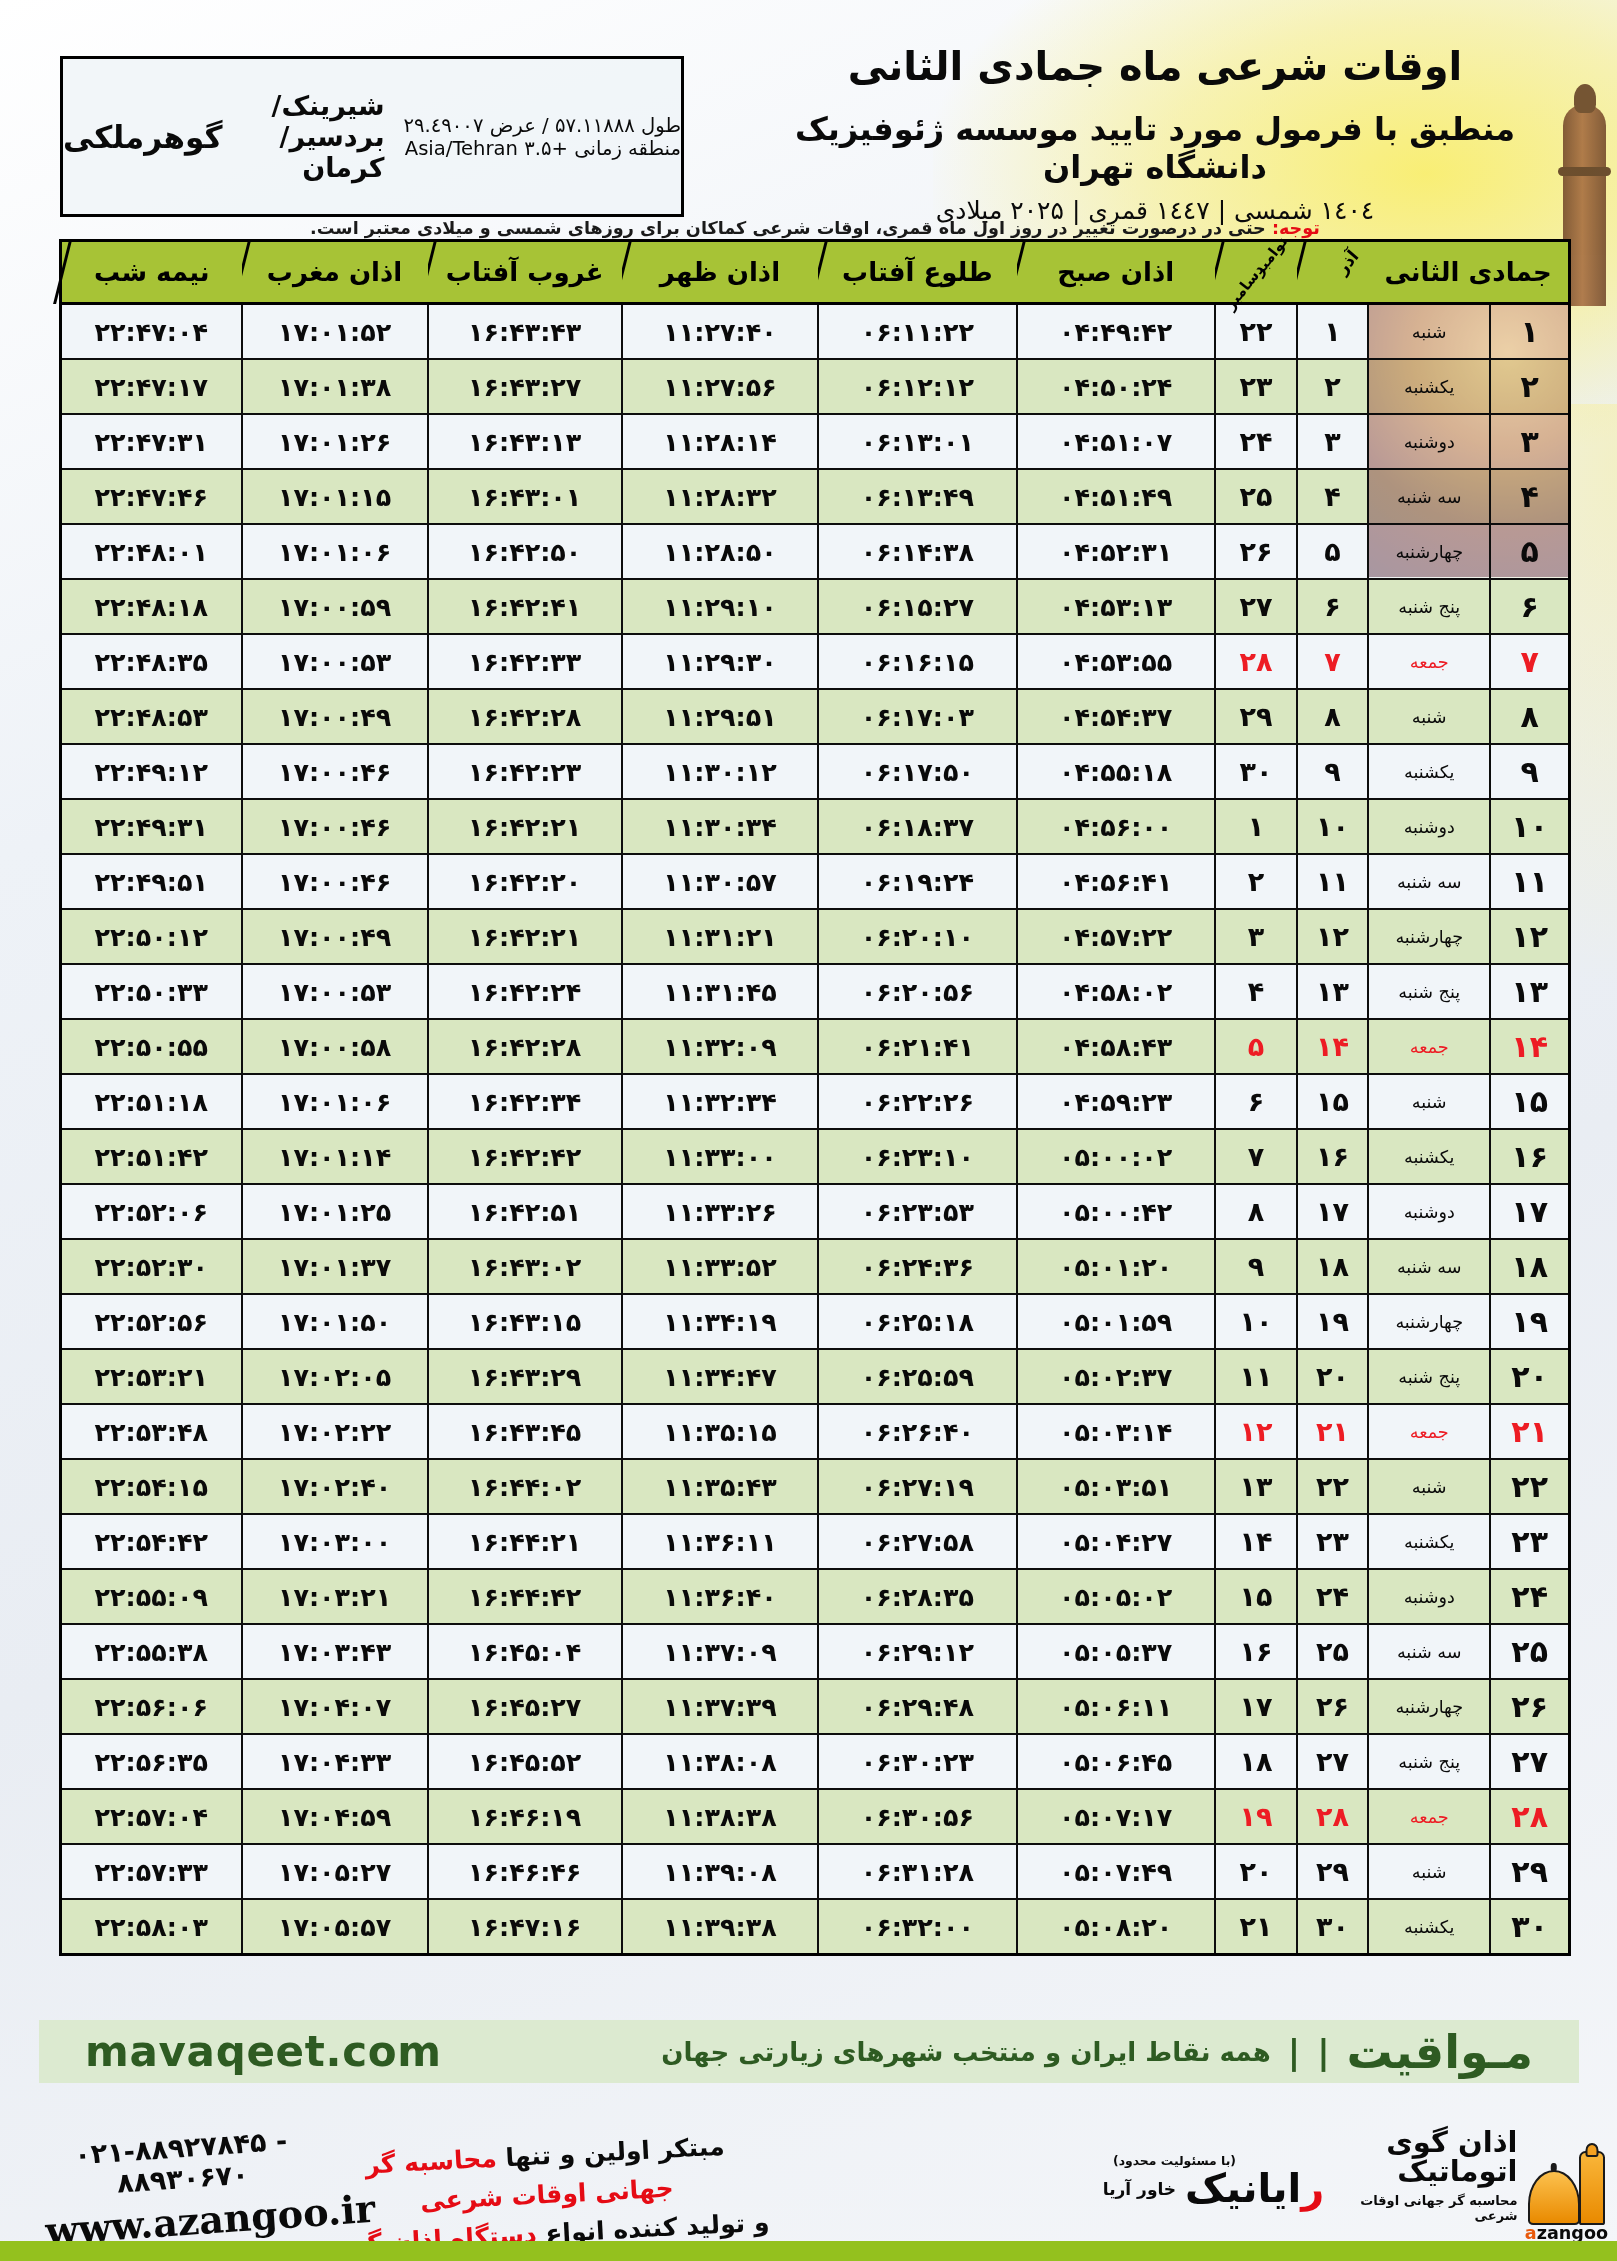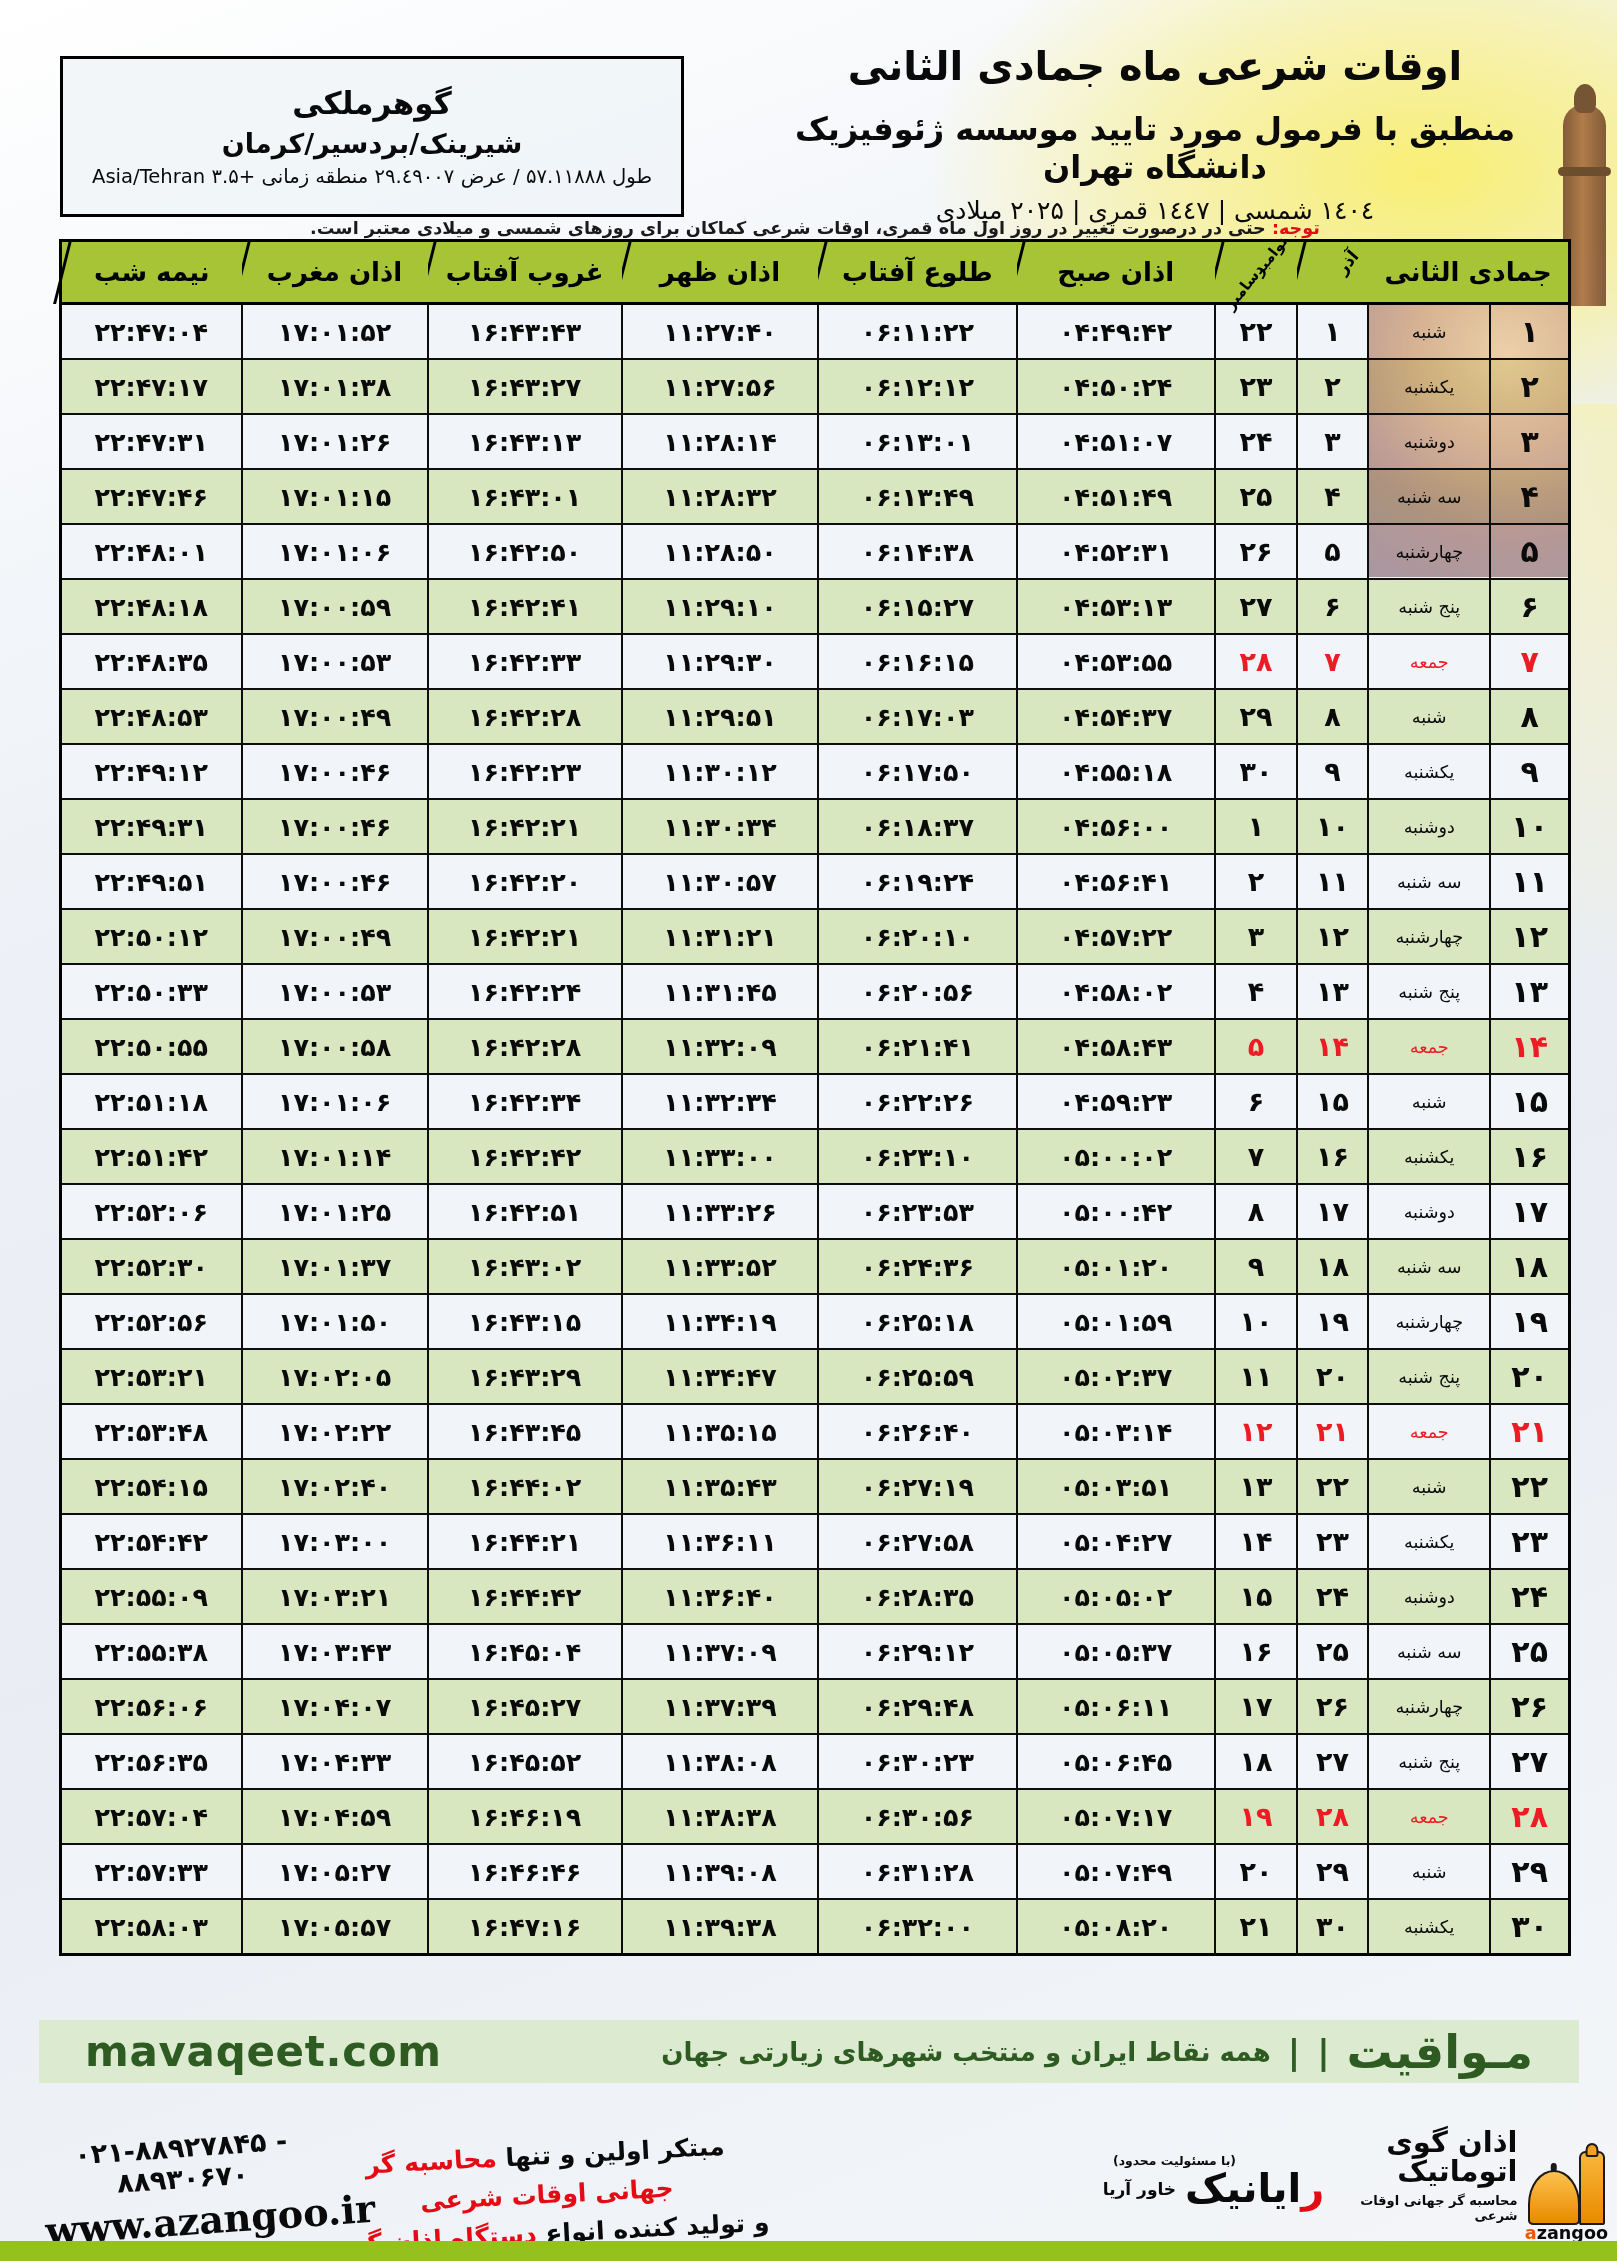--- a/index.html
+++ b/index.html
@@ -17,21 +17,21 @@
     background:radial-gradient(ellipse at 100% 10%, rgba(249,238,140,.45) 0%, rgba(249,238,140,0) 70%);}
   .minaret{position:absolute;top:104px;right:11.7px;width:43px;height:202px;opacity:.85;
     background:linear-gradient(90deg,#6e4226,#a4683c 45%,#6e4226);border-radius:21.5px 21.5px 0 0;}
   .minaret::before{content:"";position:absolute;top:-19.6px;left:50%;transform:translateX(-50%);
     width:22px;height:29px;background:#5f3a20;border-radius:50% 50% 30% 30%;}
   .minaret::after{content:"";position:absolute;top:63px;left:-5.2px;width:53px;height:9px;background:#55331c;border-radius:4.6px;}
 
   
   .loc-box{position:absolute;left:60px;top:56px;width:618px;height:155px;
     border:3.3px solid #000;background:rgba(240,244,248,.85);
-    display:flex;flex-direction:column;align-items:center;justify-content:center;gap:6.5px;text-align:right;}
+    display:flex;align-items:center;justify-content:center;gap:6.5px;text-align:right;}
   .loc-name{font-size:31px;font-weight:bold;}
   .loc-region{font-size:27px;font-weight:bold;}
   .loc-coords{font-size:19.6px;font-weight:normal;direction:rtl;}
 
   
   .title-block{position:absolute;left:731px;top:42px;width:848px;text-align:center;direction:rtl;}
   .main-title{font-size:40px;font-weight:bold;line-height:1.2;}
   .sub-title{font-size:32px;font-weight:bold;margin-top:20px;}
   .dates-line{font-size:25px;font-weight:normal;margin-top:10.4px;}
 

